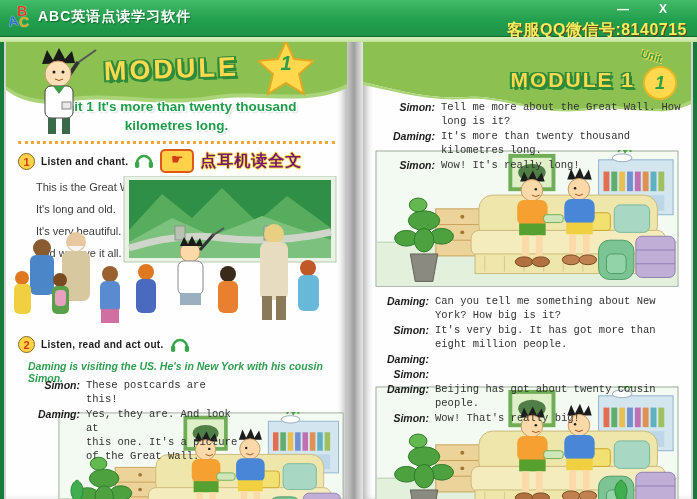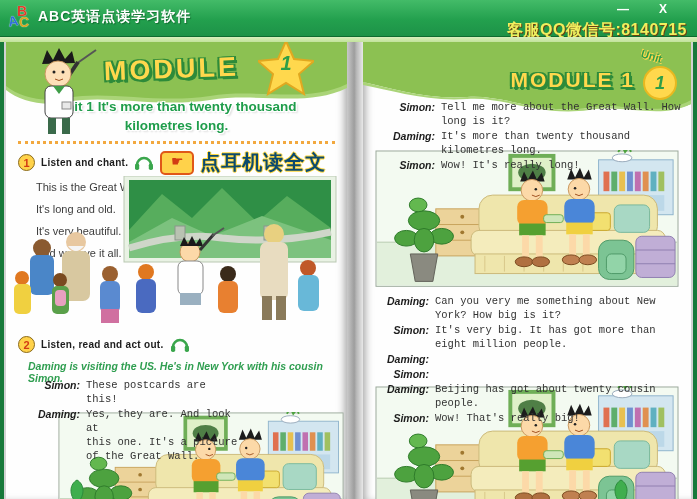--- a/index.html
+++ b/index.html
@@ -44,21 +44,21 @@
     text-shadow:1px 1px 0 #fff,-1px -1px 0 #fff,1px -1px 0 #fff,-1px 1px 0 #fff,2px 2px 2px rgba(0,0,0,.15);}
   .dots{position:absolute;left:12px;right:12px;top:99px;border-top:3px dotted #f2a83e;}
 
   .sec-row{position:absolute;left:12px;display:flex;align-items:center;gap:6px;}
   .numcirc{flex:0 0 17px;width:17px;height:17px;border-radius:50%;background:#ffd24a;border:1.5px solid #8a6a1a;
     color:#d23c14;font-size:11px;font-weight:bold;text-align:center;line-height:17px;box-sizing:border-box;}
   .sec-title{font-size:10px;font-weight:bold;color:#1c1c1c;letter-spacing:.3px;}
   .hp{width:20px;height:16px;cursor:pointer;}
   .hand-chip{width:30px;height:20px;background:#ffd24a;border:2px solid #e05818;border-radius:5px;
     color:#d23c14;font-size:14px;line-height:17px;text-align:center;cursor:pointer;font-weight:bold;}
-  .red-cn{color:#0c4a6e;font-size:20px;font-weight:bold;letter-spacing:1px;
+  .red-cn{color:#701a75;font-size:16px;font-weight:bold;letter-spacing:1px;
     text-shadow:1px 0 0 #ffd840,-1px 0 0 #ffd840,0 1px 0 #ffd840,0 -1px 0 #ffd840;}
 
   .chant{position:absolute;left:30px;top:134px;font-size:11px;color:#3c3c3c;line-height:22px;}
   .gw-scene{position:absolute;left:6px;top:134px;width:332px;height:158px;}
 
   .intro{position:absolute;left:22px;top:318px;font-size:10.5px;font-style:italic;color:#2f9e50;font-weight:bold;}
   .dlg-block{position:absolute;font-size:10.5px;color:#333;z-index:8;}
   .dlg{display:flex;margin-bottom:1px;line-height:14px;}
   .spk{flex:0 0 58px;text-align:right;font-weight:bold;font-style:italic;color:#1c1c1c;padding-right:6px;white-space:nowrap;}
   .txt{flex:1;white-space:pre-line;font-family:Liberation Mono, monospace;}
@@ -412,21 +412,21 @@
     <rect x="236" y="106" rx="5" width="20" height="20" fill="#92d4a8" stroke="#4f9a68"></rect>
     <rect x="266" y="88" rx="6" width="40" height="42" fill="#c0aed6" stroke="#907fb0"></rect>
     <line x1="266" y1="102" x2="306" y2="102" stroke="#907fb0"></line>
     <line x1="266" y1="116" x2="306" y2="116" stroke="#907fb0"></line>
   </svg>
 </div>
 
     <div class="dlg-block dlg-r2">
       <div class="dlg">
         <span class="spk">Daming:</span>
-        <span class="txt">Can you very me something about New York? How big is it?</span>
+        <span class="txt">Can you tell me something about New York? How big is it?</span>
       </div>
       <div class="dlg">
         <span class="spk">Simon:</span>
         <span class="txt">It's very big. It has got more than eight million people.</span>
       </div>
       <div class="dlg">
         <span class="spk">Daming:</span>
       </div>
       <div class="dlg">
         <span class="spk">Simon:</span>

